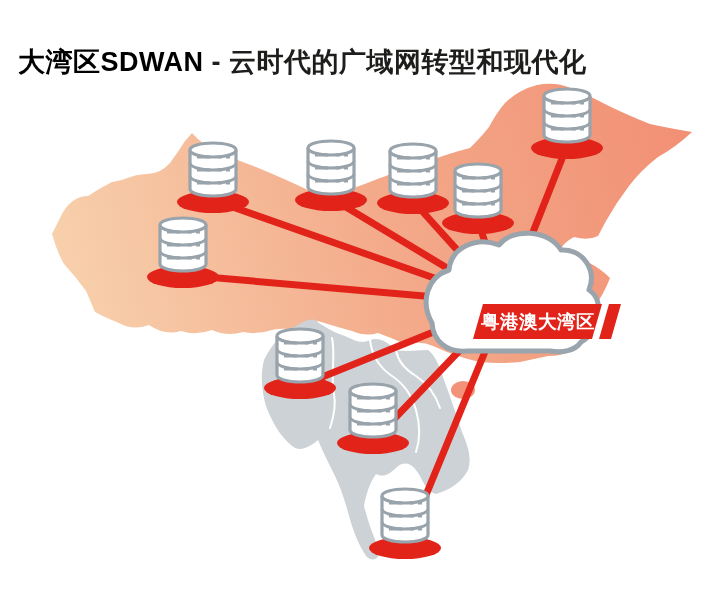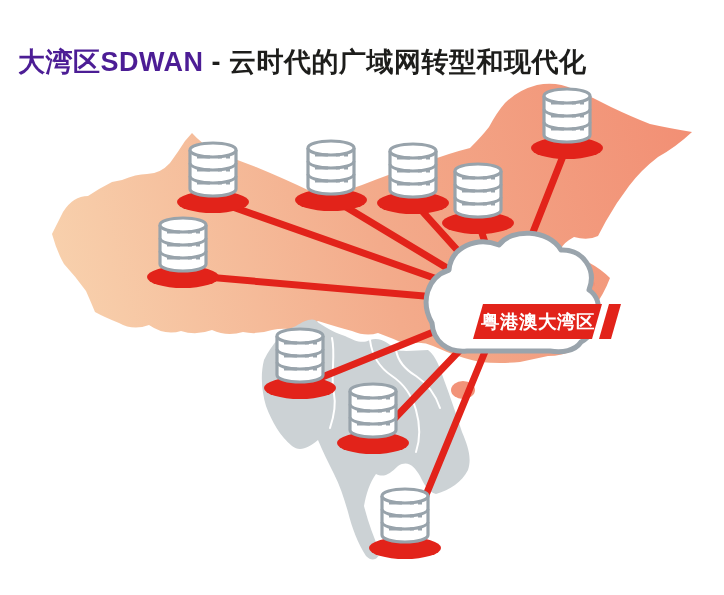--- a/index.html
+++ b/index.html
@@ -1,21 +1,21 @@
 <!DOCTYPE html>
 <html><head>
 <meta charset="utf-8">
 <style>
   html,body{margin:0;padding:0;background:#ffffff;}
   body{width:724px;height:595px;position:relative;overflow:hidden;
        font-family:"Liberation Sans","DejaVu Sans",sans-serif;}
   .stage{position:absolute;left:0;top:0;width:724px;height:595px;}
   .title{position:absolute;left:18px;top:26px;font-size:27px;font-weight:bold;
          letter-spacing:0.5px;white-space:nowrap;color:#1d1d1b;}
-  .title .hl{color:#4c1d95;}
+  .title .hl{color:#000000;}
   .title .sep{white-space:pre;}
   svg text.cloud-tag{font-family:"Liberation Sans","DejaVu Sans",sans-serif;
          font-weight:bold;fill:#ffffff;}
 </style>
 </head>
 <body>
 
 <h1 class="title"><span class="hl">大湾区SDWAN</span><span class="sep"> - </span><span>云时代的广域网转型和现代化</span></h1>
 
 <svg class="stage" viewBox="0 0 724 595" xmlns="http://www.w3.org/2000/svg">

